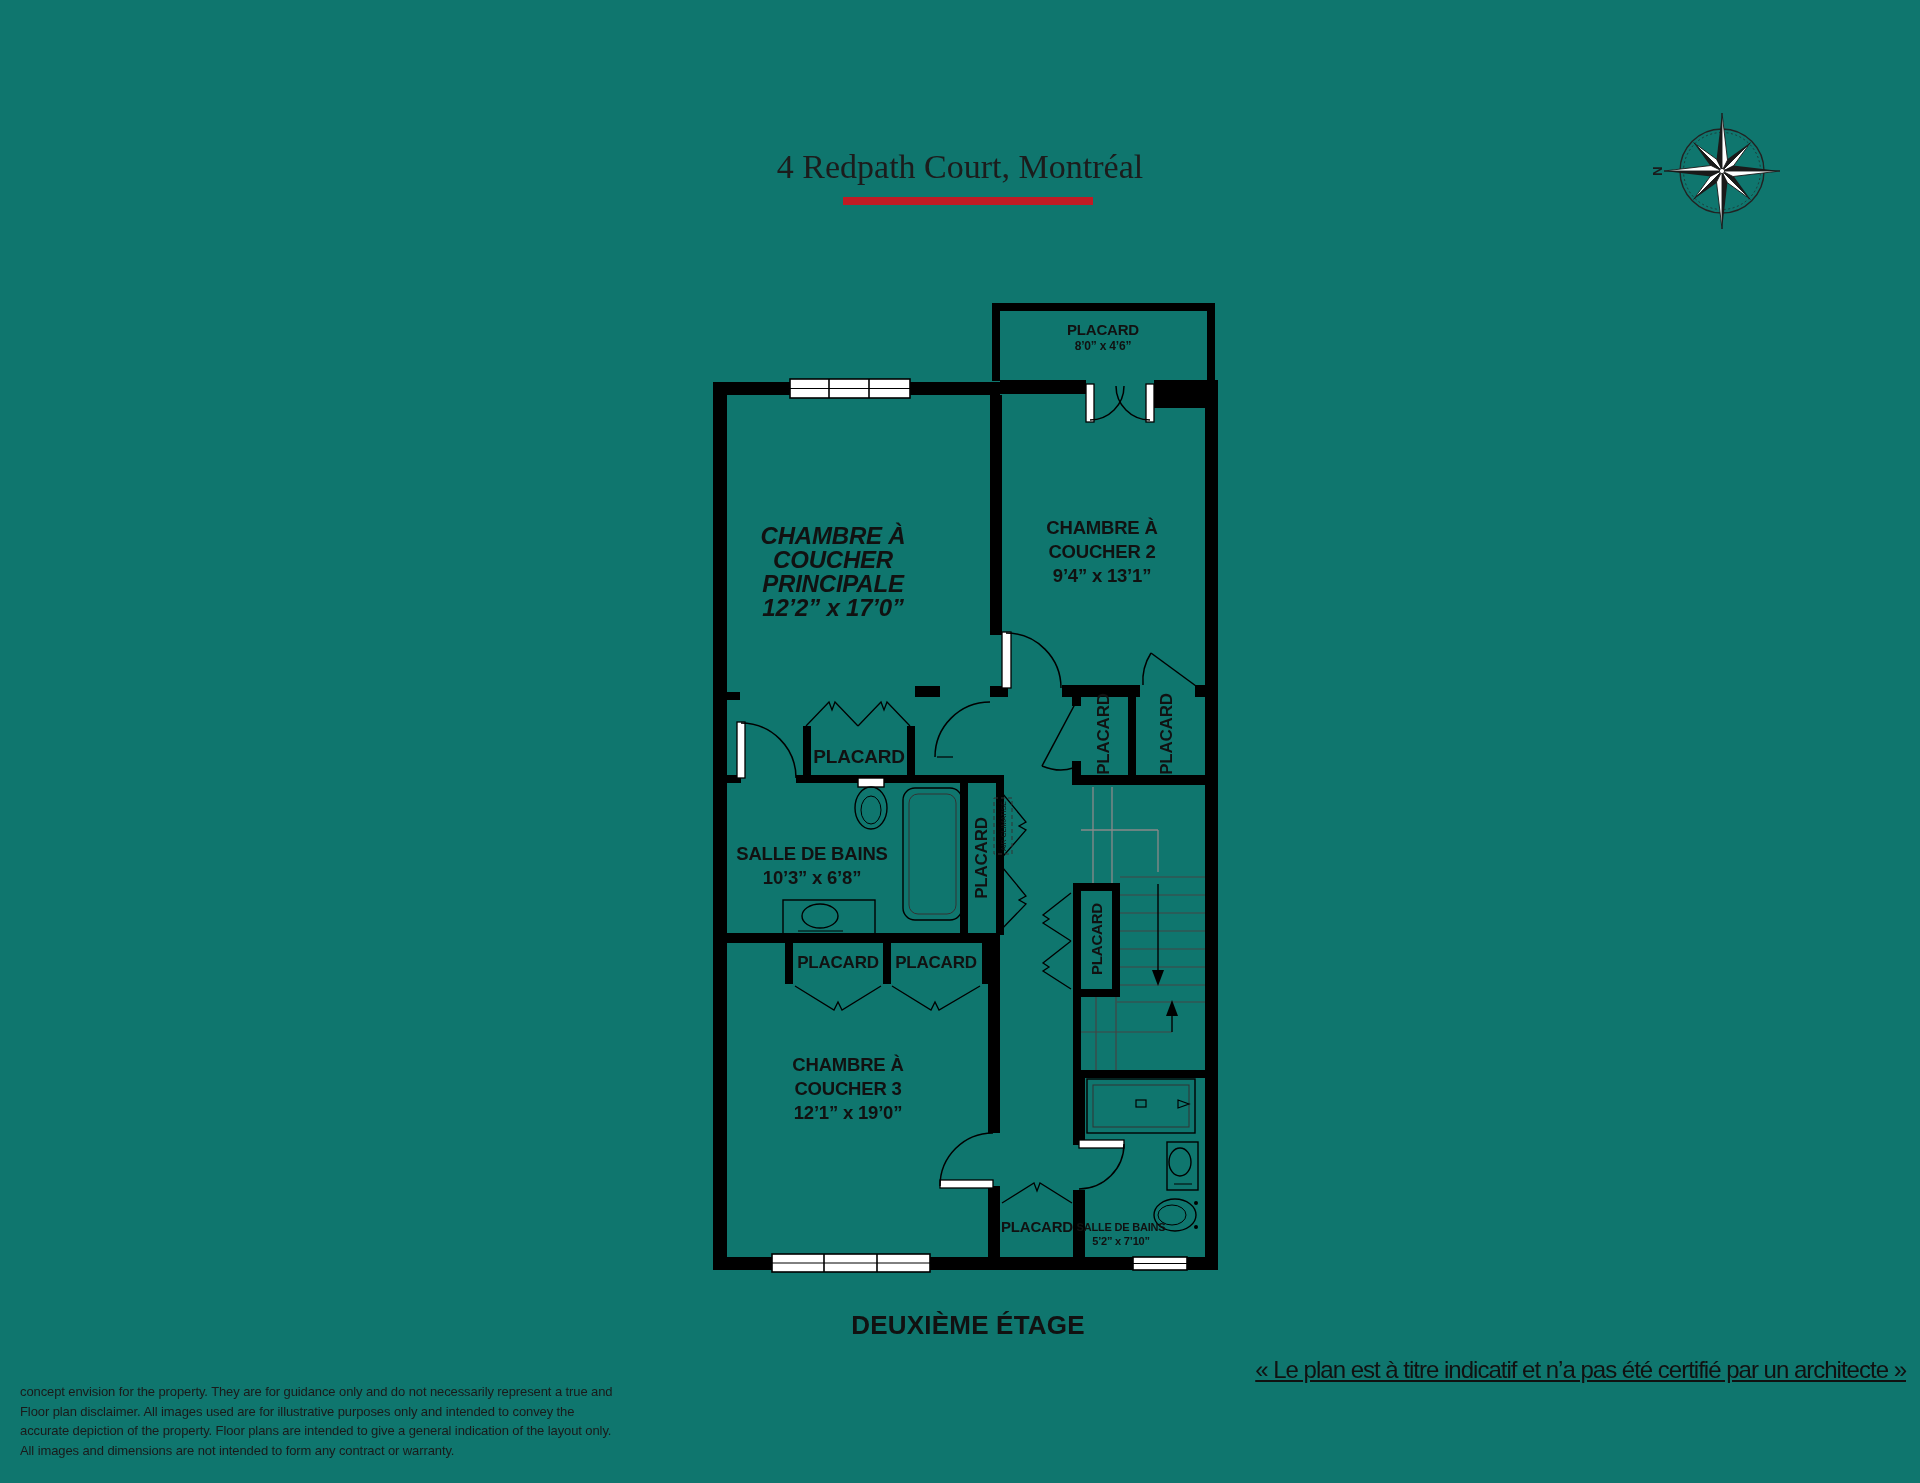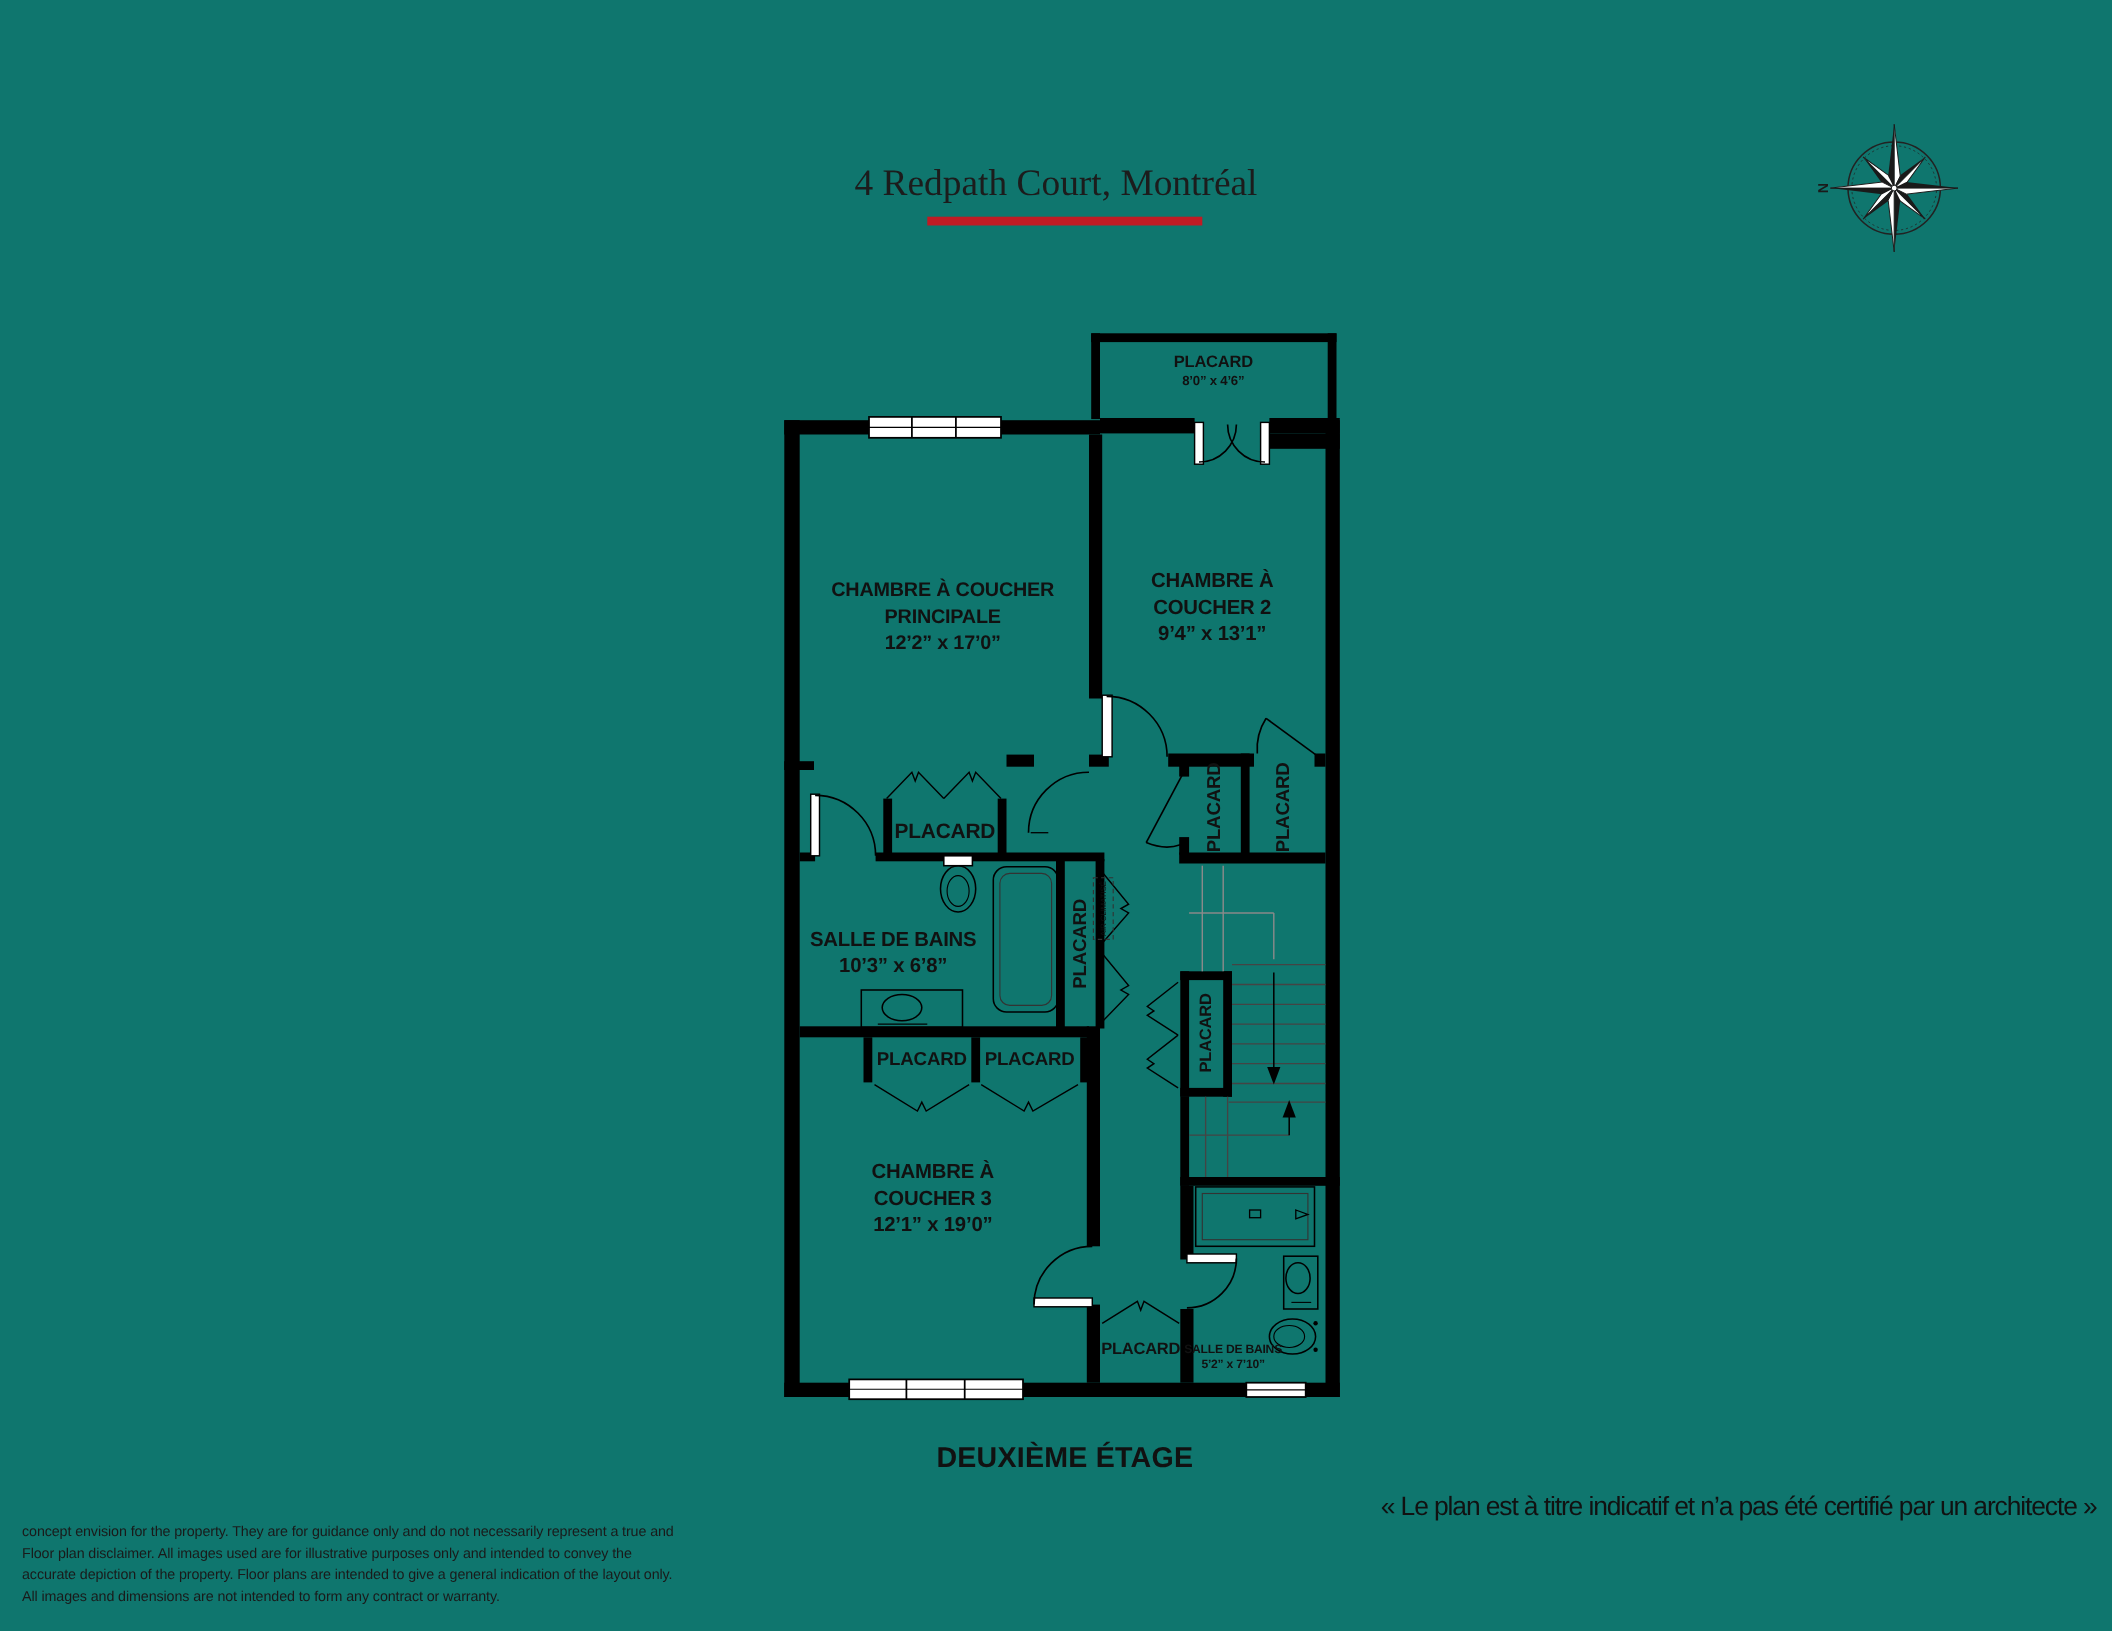--- a/index.html
+++ b/index.html
@@ -14,21 +14,21 @@
   .title-underline{position:absolute;left:843px;top:197px;width:250px;height:8px;background:#c01b24;}
   .street{position:absolute;left:635px;top:219px;width:648px;height:44px;
           border-top:2px solid #e2e2e2;border-bottom:2px solid #e2e2e2;
           display:flex;align-items:center;}
   .street .dashes{flex:1;height:4px;
      background:repeating-linear-gradient(90deg,#e2e2e2 0 55px,transparent 55px 120px);}
   .street .name{padding:0 48px;font-size:27px;font-style:italic;color:#e4e4e4;letter-spacing:1px;white-space:nowrap;}
   .floor-label{position:absolute;left:768px;top:1310px;width:400px;text-align:center;
                font-size:26px;font-weight:700;letter-spacing:0.2px;}
   .quote{position:absolute;left:1040px;top:1356px;width:866px;text-align:right;
-         font-size:24px;font-weight:400;letter-spacing:-1px;color:#111;white-space:nowrap;}
+         font-size:24px;font-weight:400;letter-spacing:-1px;color:#111;white-space:nowrap;text-decoration:underline;}
   .disclaimer{position:absolute;left:20px;top:1382px;font-size:13px;line-height:19.5px;
               font-weight:400;color:#1a1a1a;letter-spacing:-0.1px;}
   svg{position:absolute;left:0;top:0;pointer-events:none;}
 </style>
 </head>
 <body>
 
 <div class="page">
 
   <div class="title">4 Redpath Court, Montréal</div>
@@ -235,21 +235,21 @@
       <circle r="2.6" fill="#fff" stroke="#1a1a1a" stroke-width="0.9"></circle>
       <text x="0" y="-60" text-anchor="middle" font-size="13" font-weight="600" fill="#1a1a1a" font-family="Liberation Sans, sans-serif">N</text>
     </g>
   </svg>
 
   <div class="lbl" style="left:1023px;top:320px;width:160px;font-size:15px;">
     <div>PLACARD</div>
     <div style="font-size:12px;font-weight:700;">8’0” x 4’6”</div>
   </div>
 
-  <div class="lbl" style="left:747px;top:524px;width:220px;font-size:18px;line-height:24px;">
+  <div class="lbl" style="left:723px;top:524px;width:220px;font-size:24px;line-height:24px;font-style:italic;">
     <div>CHAMBRE À COUCHER</div>
     <div>PRINCIPALE</div>
     <div>12’2” x 17’0”</div>
   </div>
 
   <div class="lbl" style="left:1022px;top:516px;width:160px;font-size:18.5px;line-height:24px;">
     <div>CHAMBRE À</div>
     <div>COUCHER 2</div>
     <div>9’4” x 13’1”</div>
   </div>

